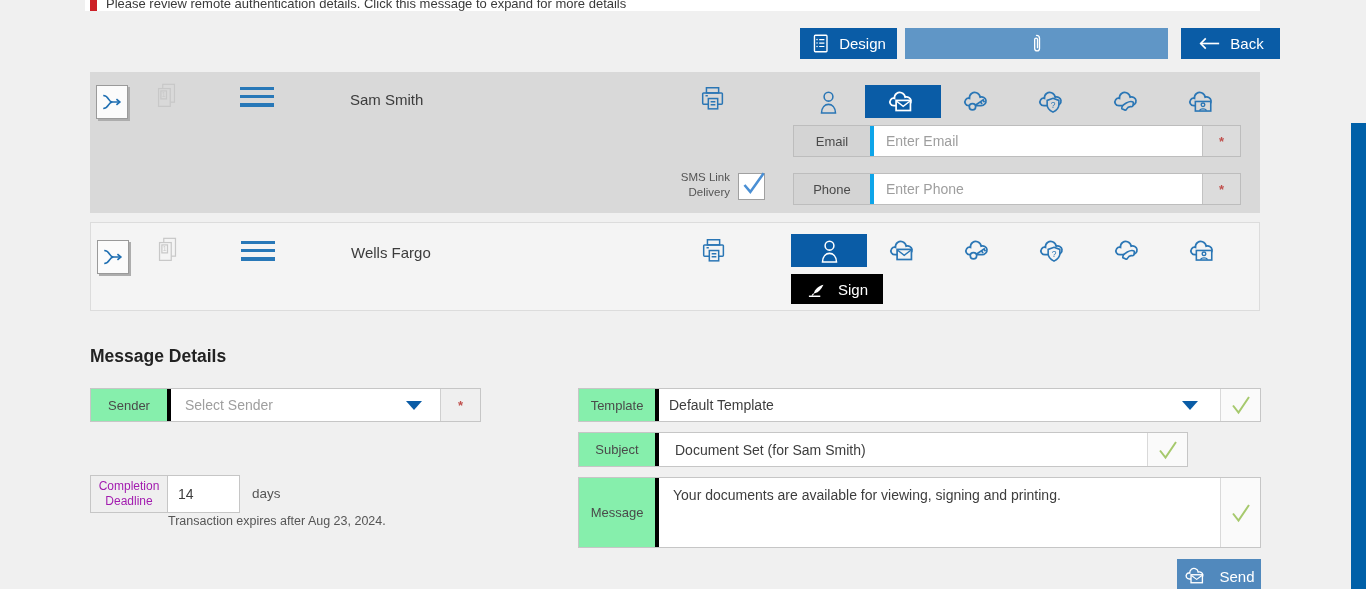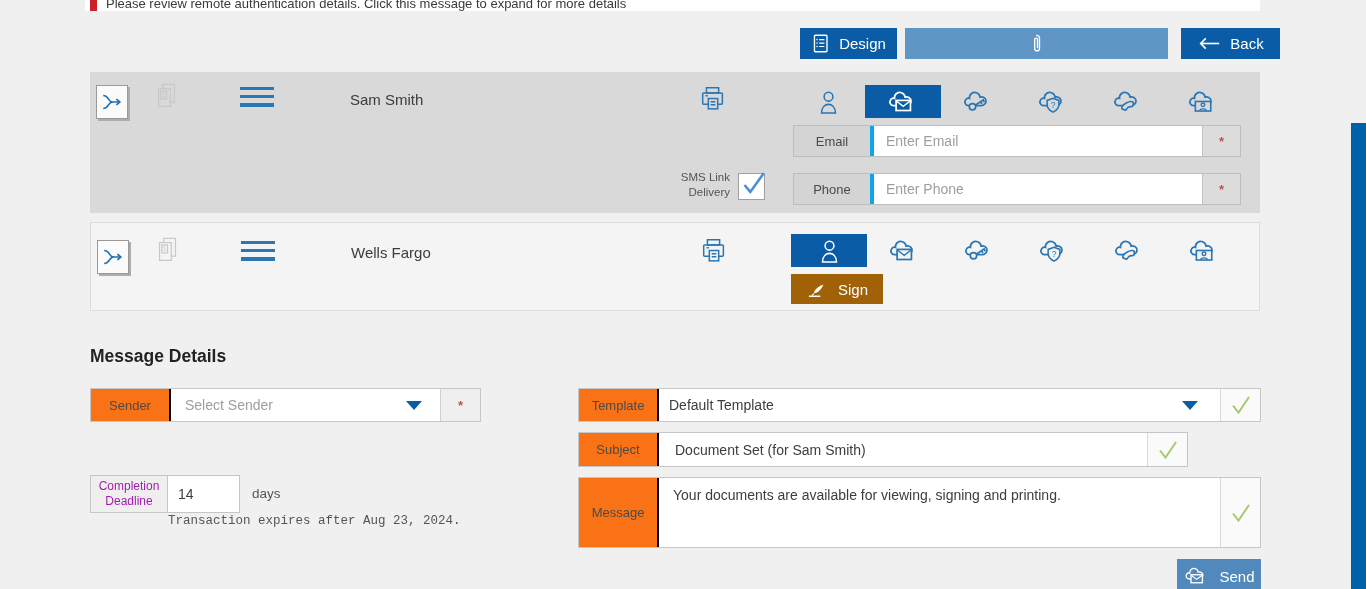--- a/index.html
+++ b/index.html
@@ -44,45 +44,45 @@
   .inlinefield input::placeholder{color:#9e9e9e;}
   .freq{width:38px;background:#dcdcdc;border-left:1px solid #c2c2c2;display:flex;align-items:center;justify-content:center;}
   .req{color:#c0504d;font-weight:bold;font-size:13px;line-height:1;}
 
   .smslabel{position:absolute;left:568px;width:72px;top:98px;text-align:right;font-size:11.5px;
             line-height:15px;color:#555;}
   .checkbox{position:absolute;left:648px;top:101px;width:27px;height:27px;background:#fff;
             border:1px solid #a0a0a0;cursor:pointer;}
   .checkbox svg{position:absolute;left:-2px;top:-5px;}
 
-  .signbtn{position:absolute;left:700px;top:51px;width:92px;height:30px;background:#a16207;color:#fff;
+  .signbtn{position:absolute;left:700px;top:51px;width:92px;height:30px;background:#000000;color:#fff;
            display:flex;align-items:center;justify-content:center;gap:8px;font-size:15px;cursor:pointer;}
 
   
   .heading{position:absolute;left:90px;top:346px;font-size:17.5px;font-weight:bold;color:#222;}
   .mrow{position:absolute;display:flex;border:1px solid #c6c6c6;background:#ececec;}
   .mlabel{width:80px;display:flex;align-items:center;justify-content:center;font-size:13px;color:#4a4a4a;
-          background:#f97316;border-right:2px solid #000000;text-align:center;line-height:15px;}
+          background:#86efac;border-right:4px solid #000000;text-align:center;line-height:15px;}
   .mval{flex:1;min-width:0;background:#fff;display:flex;align-items:center;padding:0 14px;font-size:14px;
         color:#3d3d3d;position:relative;}
   .mval .ph{color:#9e9e9e;}
   .mval input{width:100%;border:none;outline:none;font-size:14px;color:#3d3d3d;font-family:inherit;background:#fff;}
   .caret{width:0;height:0;border-left:8px solid transparent;border-right:8px solid transparent;
          border-top:9px solid #0a5ca6;position:absolute;right:18px;top:12px;}
   .mcheck{width:40px;background:#fafafa;border-left:1px solid #d9d9d9;display:flex;align-items:center;justify-content:center;}
   .mreq{width:40px;background:#efefef;border-left:1px solid #cfcfcf;display:flex;align-items:center;justify-content:center;}
   .msgval{align-items:flex-start;padding-top:8px;line-height:18px;}
 
   .cdrow{position:absolute;left:90px;top:475px;width:150px;height:38px;display:flex;border:1px solid #c6c6c6;background:#efefef;}
   .cdlabel{width:76px;display:flex;align-items:center;justify-content:center;font-size:12px;line-height:15px;
            color:#a21caf;text-align:center;}
   .cdrow input{flex:1;min-width:0;border:none;outline:none;border-left:1px solid #c6c6c6;background:#fff;
                font-size:14px;padding:0 10px;color:#3d3d3d;font-family:inherit;}
   .days{position:absolute;left:252px;top:486px;font-size:13.5px;color:#555;}
-  .expiry{position:absolute;left:168px;top:514px;font-size:12.5px;color:#555;font-family:Liberation Mono, monospace;}
+  .expiry{position:absolute;left:168px;top:514px;font-size:12.5px;color:#555;}
 
   .rightbar{position:absolute;left:1351px;top:123px;width:15px;height:466px;background:#0060a8;cursor:pointer;}
 </style>
 </head>
 <body>
 
 <div id="canvas">
 
   <div class="alert">
     <div class="alert-red"></div>

